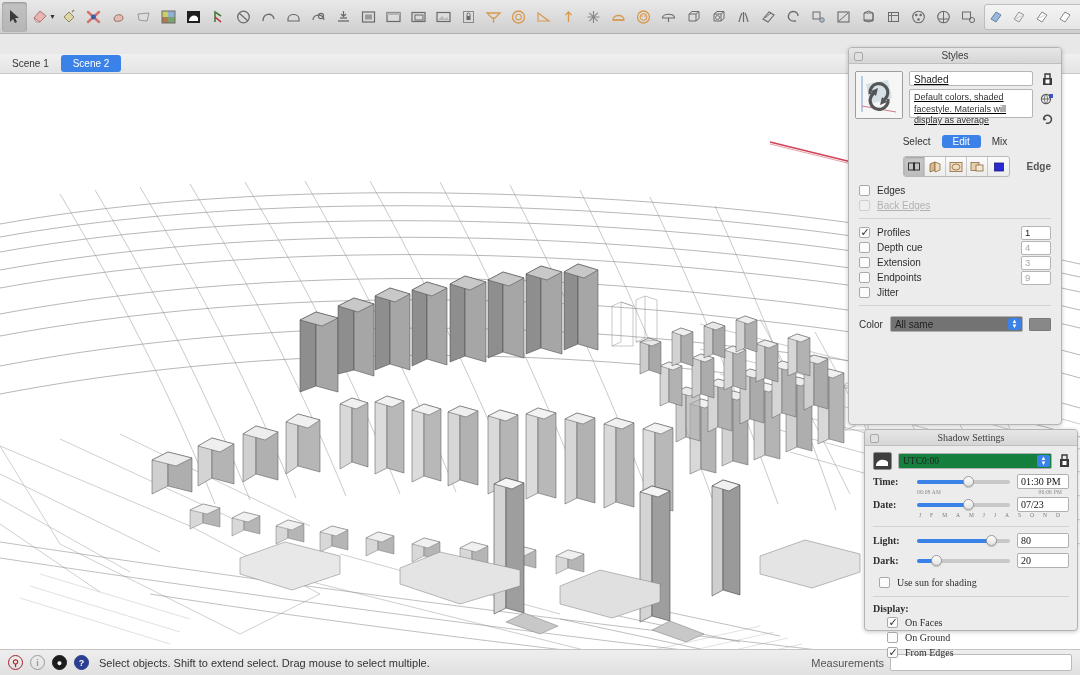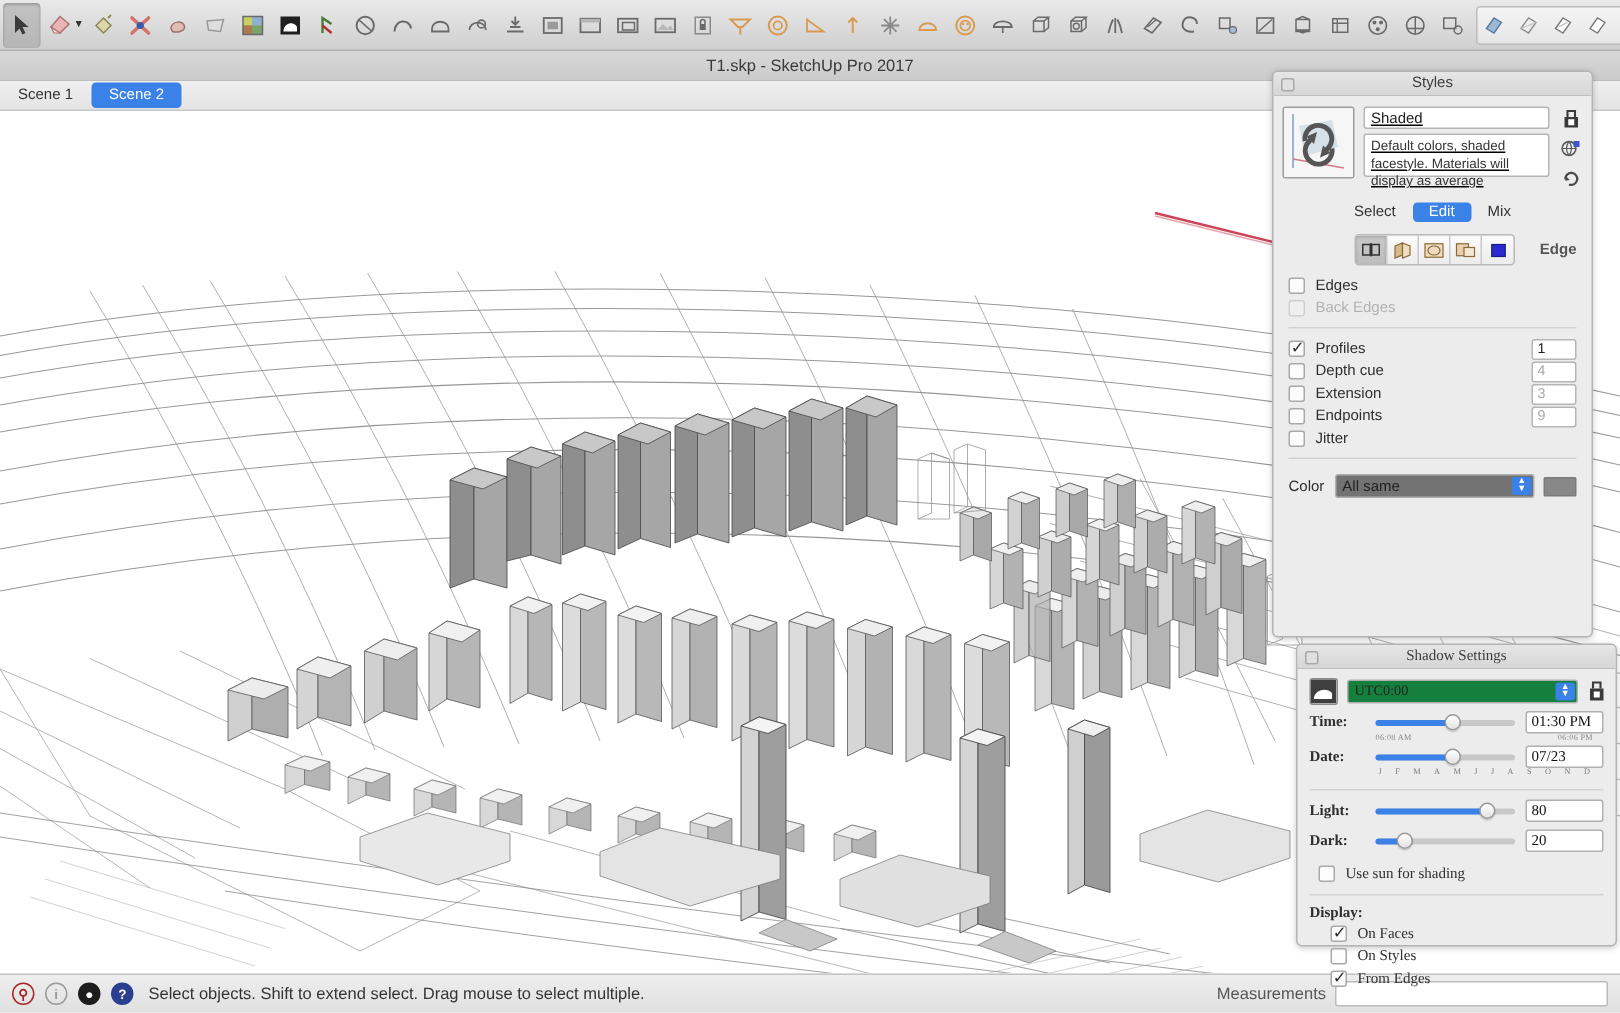--- a/index.html
+++ b/index.html
@@ -134,21 +134,21 @@
   .cbox {
     width: 11px; height: 11px; background: #fcfcfc; border: 1px solid #a9a9a9;
     border-radius: 2px; margin-right: 7px; position: relative; flex:0 0 auto;
   }
   .cbox.dis { background:#efefef; border-color:#cfcfcf; }
   .cbox.on::after {
     content: "✓"; position: absolute; left: 0.5px; top: -2.5px;
     font-size: 11px; color: #2b2b2b; line-height: 13px;
   }
   .clab { font-size: 10px; color: #2f2f2f; }
-  .clab.dis { color: #b2b2b2; }
+  .clab.dis { color: #b2b2b2; text-decoration: underline; }
   .cval {
     margin-left: auto; width: 30px; height: 14px; background: #fff;
     border: 1px solid #b5b5b5; border-radius: 2px; font-size: 9.5px;
     color: #222; padding: 0 3px; line-height: 12px;
   }
   .cval.dim { color: #a8a8a8; }
   .hrule { height: 1px; background: #d2d2d2; margin: 5px 0 6px 0; }
   .colorrow { display:flex; align-items:center; margin-top: 10px; }
   .colorlabel { font-size:10px; color:#2f2f2f; margin-right: 7px; }
   .colorsel {
@@ -478,21 +478,20 @@
             <path d="M3 9 L8 2 L13 5 L8 12 Z" fill="#ffffff" stroke="#7a7a7a" stroke-width=".9"></path>
           </svg>
       </div>
       <div class="tbtn">
         
       </div>
 
     </div>
   </div>
 
-  <div class="titlebar">T1.skp - SketchUp Pro 2017</div>
 
   <div class="scenebar">
     <div class="scenetab">Scene 1</div>
     <div class="scenetab sel">Scene 2</div>
   </div>
 
   <div class="viewport">
     <svg width="1080" height="575" viewBox="0 0 1080 575">
       <defs>
         <linearGradient id="skyTop" x1="0" y1="0" x2="0" y2="1">
@@ -1020,21 +1019,21 @@
     <div class="sh-rule"></div>
 
     <div class="sh-disp">Display:</div>
     <div class="sh-sub">
       <div class="crow">
         <span class="cbox on"></span>
         <span class="clab">On Faces</span>
       </div>
       <div class="crow">
         <span class="cbox"></span>
-        <span class="clab">On Styles</span>
+        <span class="clab">On Ground</span>
       </div>
       <div class="crow">
         <span class="cbox on"></span>
         <span class="clab">From Edges</span>
       </div>
     </div>
   </div>
 
 </div>
 

